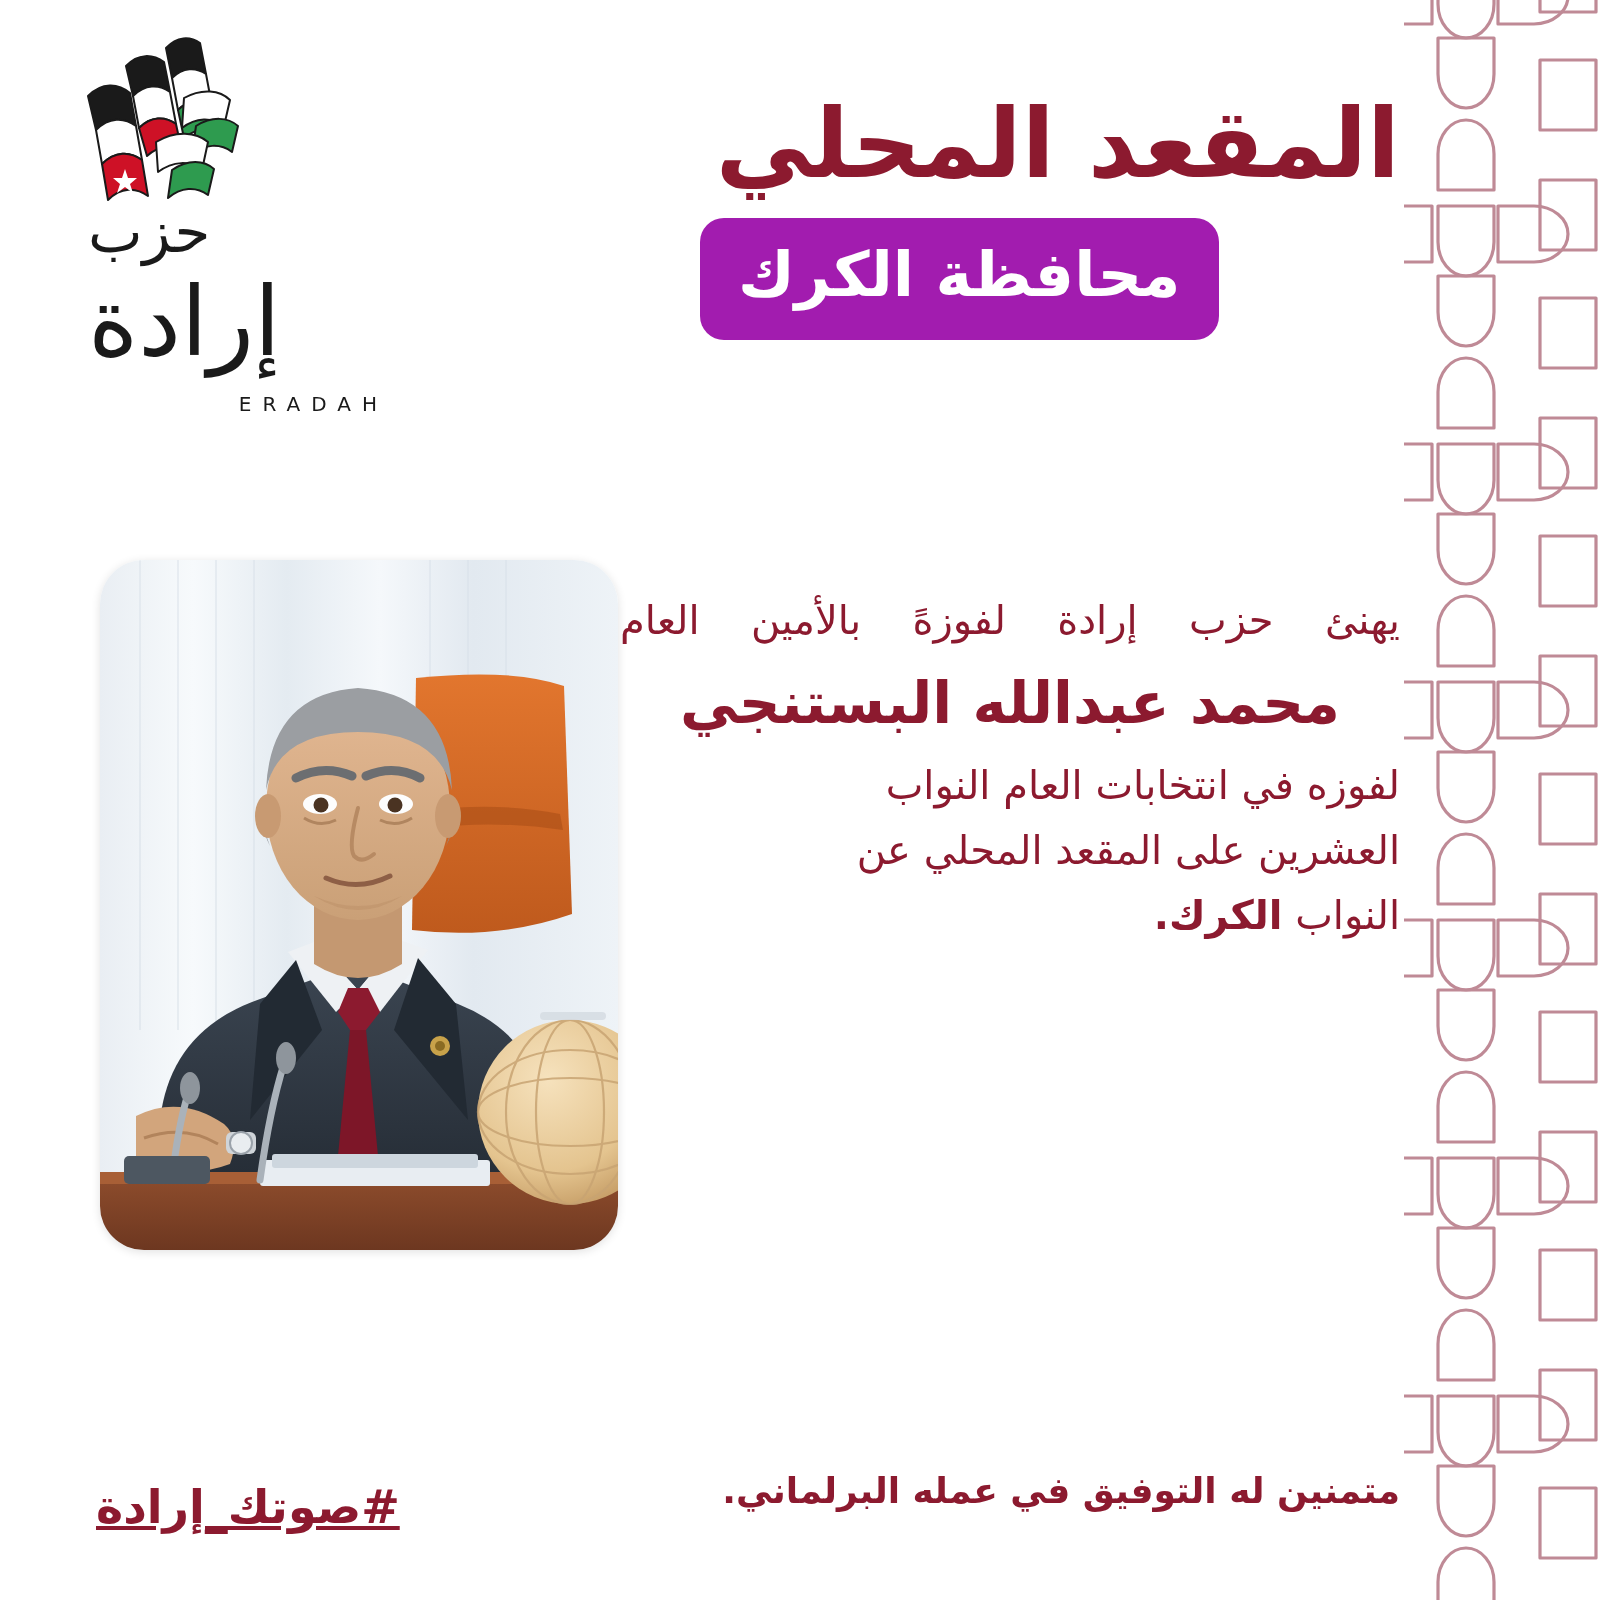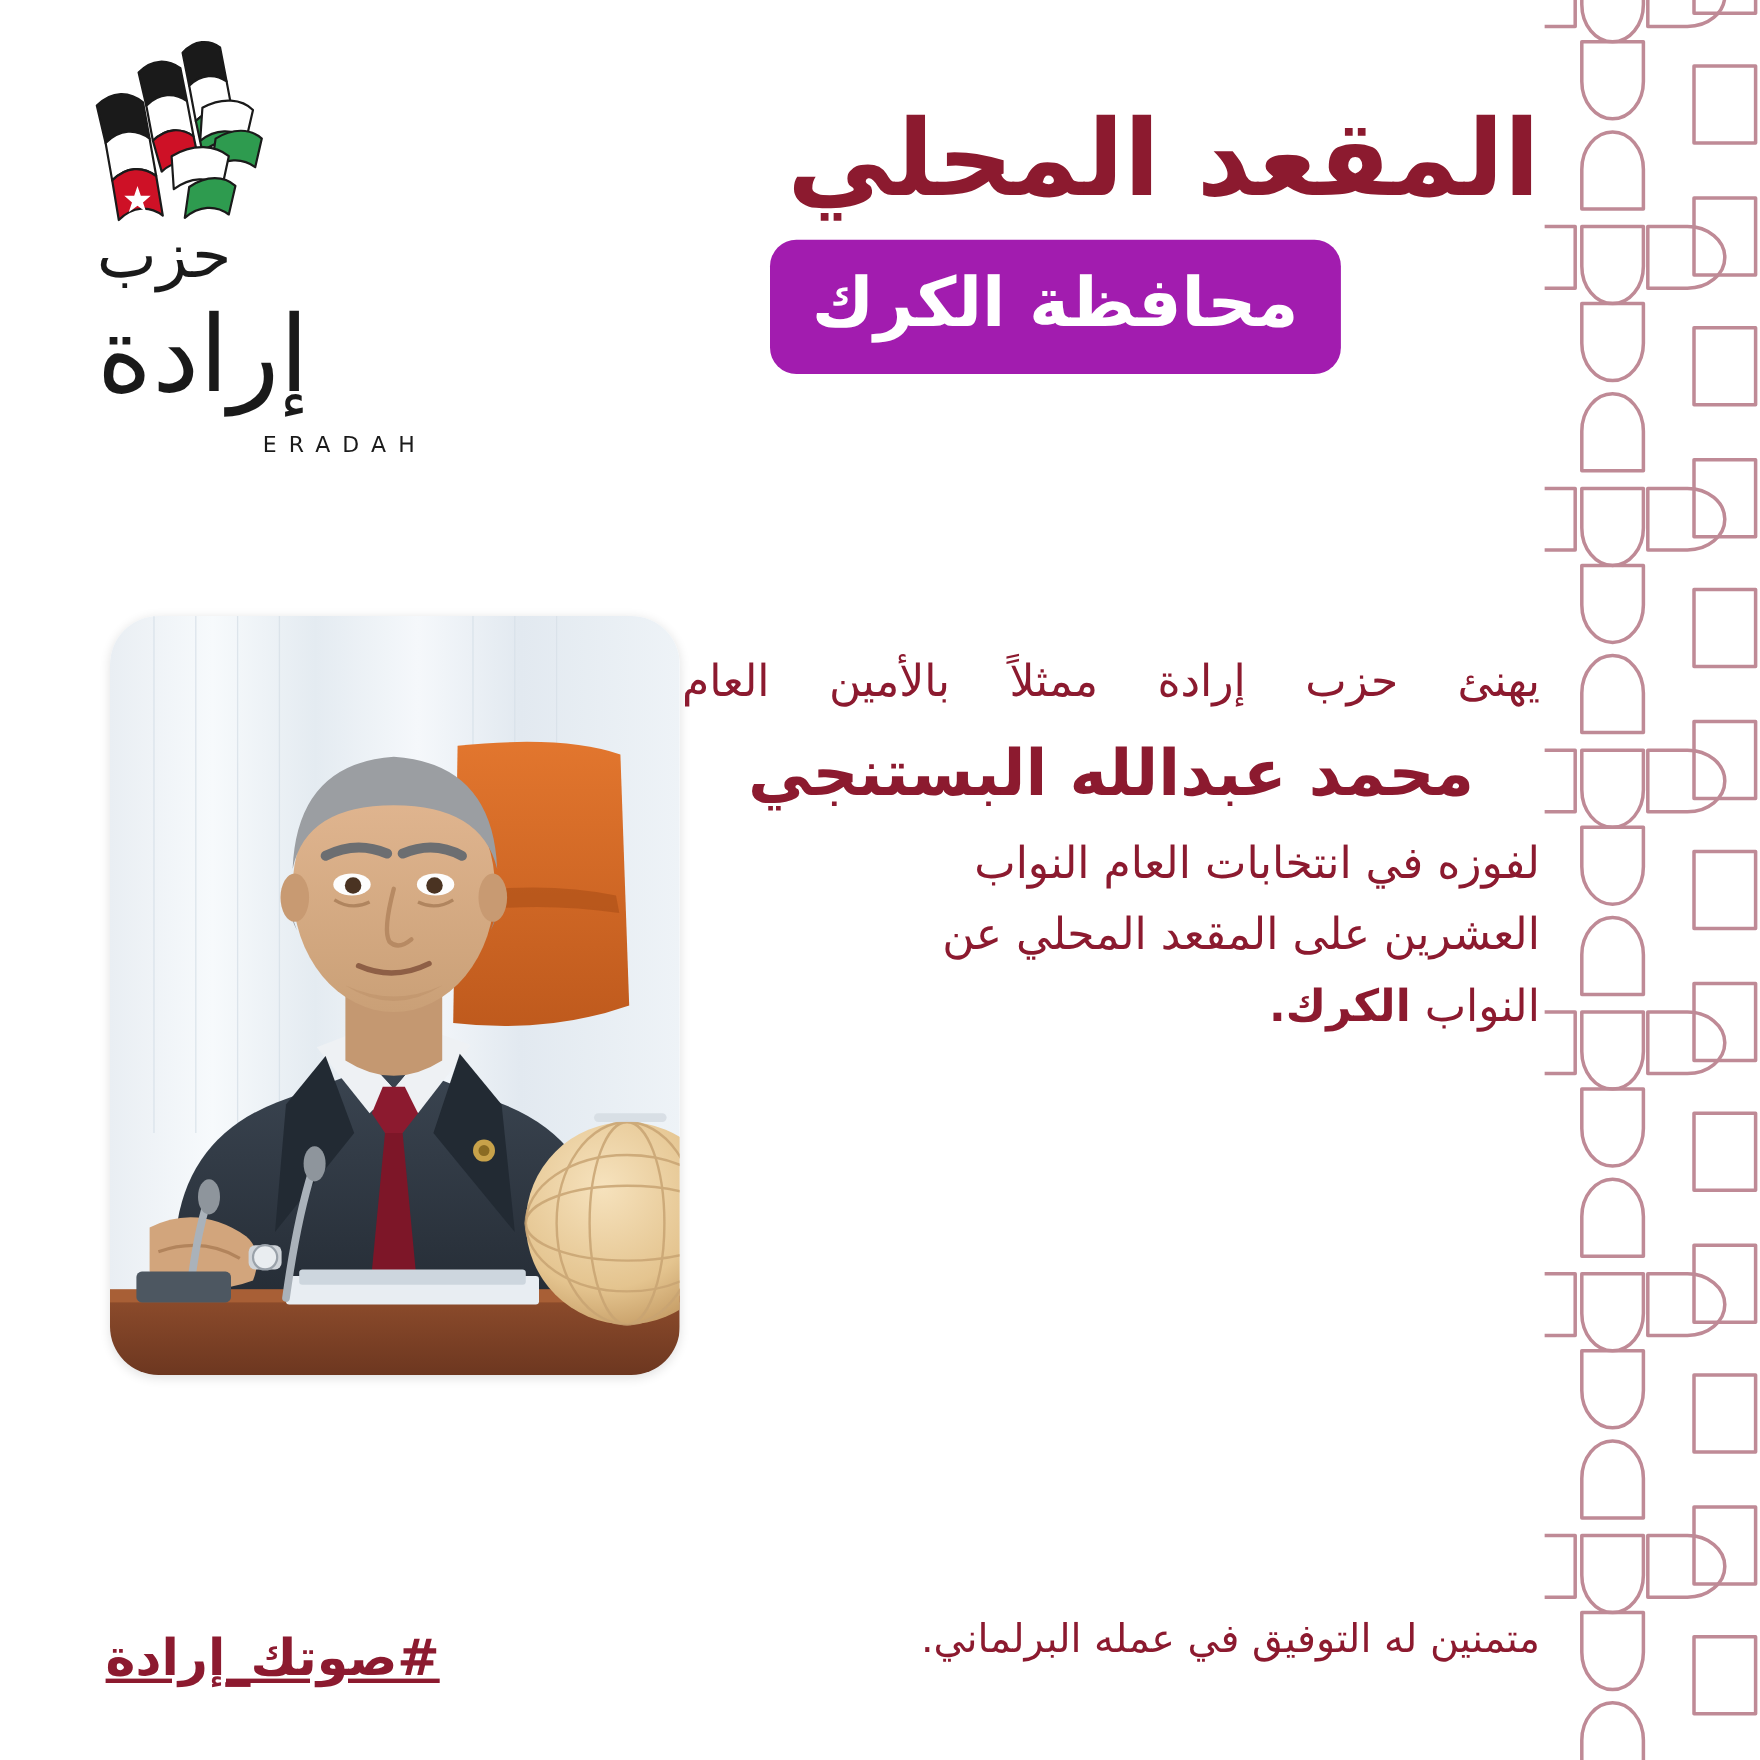--- a/index.html
+++ b/index.html
@@ -66,21 +66,21 @@
     line-height:1.25; margin-top:14px; margin-bottom:14px;
     text-align:center;
   }
   .p-tail{ font-size:40px; line-height:1.62; color:#8C1A2F; }
   .p-tail .bold{ font-weight:bold; }
 
   
   .footer-wish{
     position:absolute; right:200px; top:1468px; width:800px;
     direction:rtl; text-align:right;
-    font-size:36px; color:#8C1A2F; line-height:1.3;
+    font-size:36px; color:#8C1A2F; line-height:1.3;font-weight:bold;
   }
   .footer-hashtag{
     position:absolute; left:96px; top:1478px;
     direction:rtl; font-size:46px; font-weight:bold;
     color:#8C1A2F; line-height:1.3;text-decoration:underline;
   }
 </style>
 </head>
 <body>
 
@@ -315,21 +315,21 @@
         <ellipse cx="470" cy="552" rx="92" ry="34"></ellipse>
         <ellipse cx="470" cy="552" rx="92" ry="62"></ellipse>
         <ellipse cx="470" cy="552" rx="34" ry="92"></ellipse>
         <ellipse cx="470" cy="552" rx="64" ry="92"></ellipse>
       </g>
       <rect x="440" y="452" width="66" height="8" rx="4" fill="#d6dde3" opacity=".9"></rect>
     </svg>
   </div>
 
   <div class="body-copy">
-    <div class="p-line p-justify">يهنئ حزب إرادة ممثلاً بالأمين العام</div>
+    <div class="p-line p-justify">يهنئ حزب إرادة لفوزهً بالأمين العام</div>
     <div class="p-name">محمد عبدالله البستنجي</div>
     <div class="p-line">لفوزه في انتخابات العام النواب</div>
     <div class="p-line">العشرين على المقعد المحلي عن</div>
     <div class="p-tail">
       <span>النواب </span><span class="bold">الكرك.</span>
     </div>
   </div>
 
   <div class="footer-wish">متمنين له التوفيق في عمله البرلماني.</div>
 

